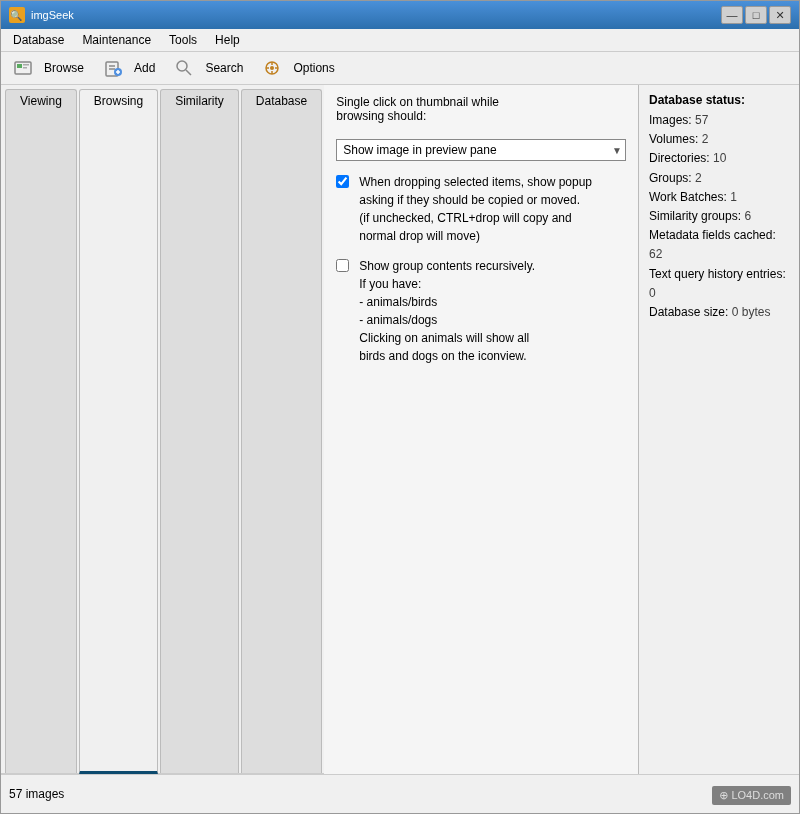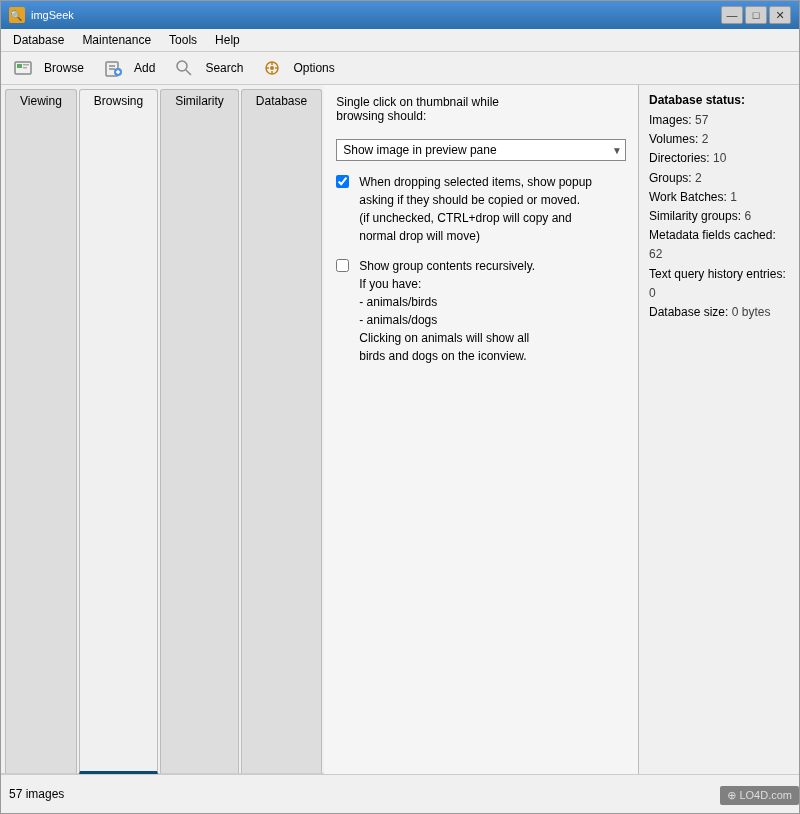--- a/index.html
+++ b/index.html
@@ -229,21 +229,21 @@
       padding: 12px 8px;
       font-size: 12px;
       flex-shrink: 0;
       display: flex;
       align-items: center;
     }
 
     .watermark {
       position: absolute;
       bottom: 8px;
-      right: 0;
+      right: 8px;
       background: rgba(80,80,80,0.7);
       color: #ddd;
       font-size: 11px;
       padding: 3px 7px;
       border-radius: 2px;
       pointer-events: none;
     }
   </style>
 </head>
 <body>

